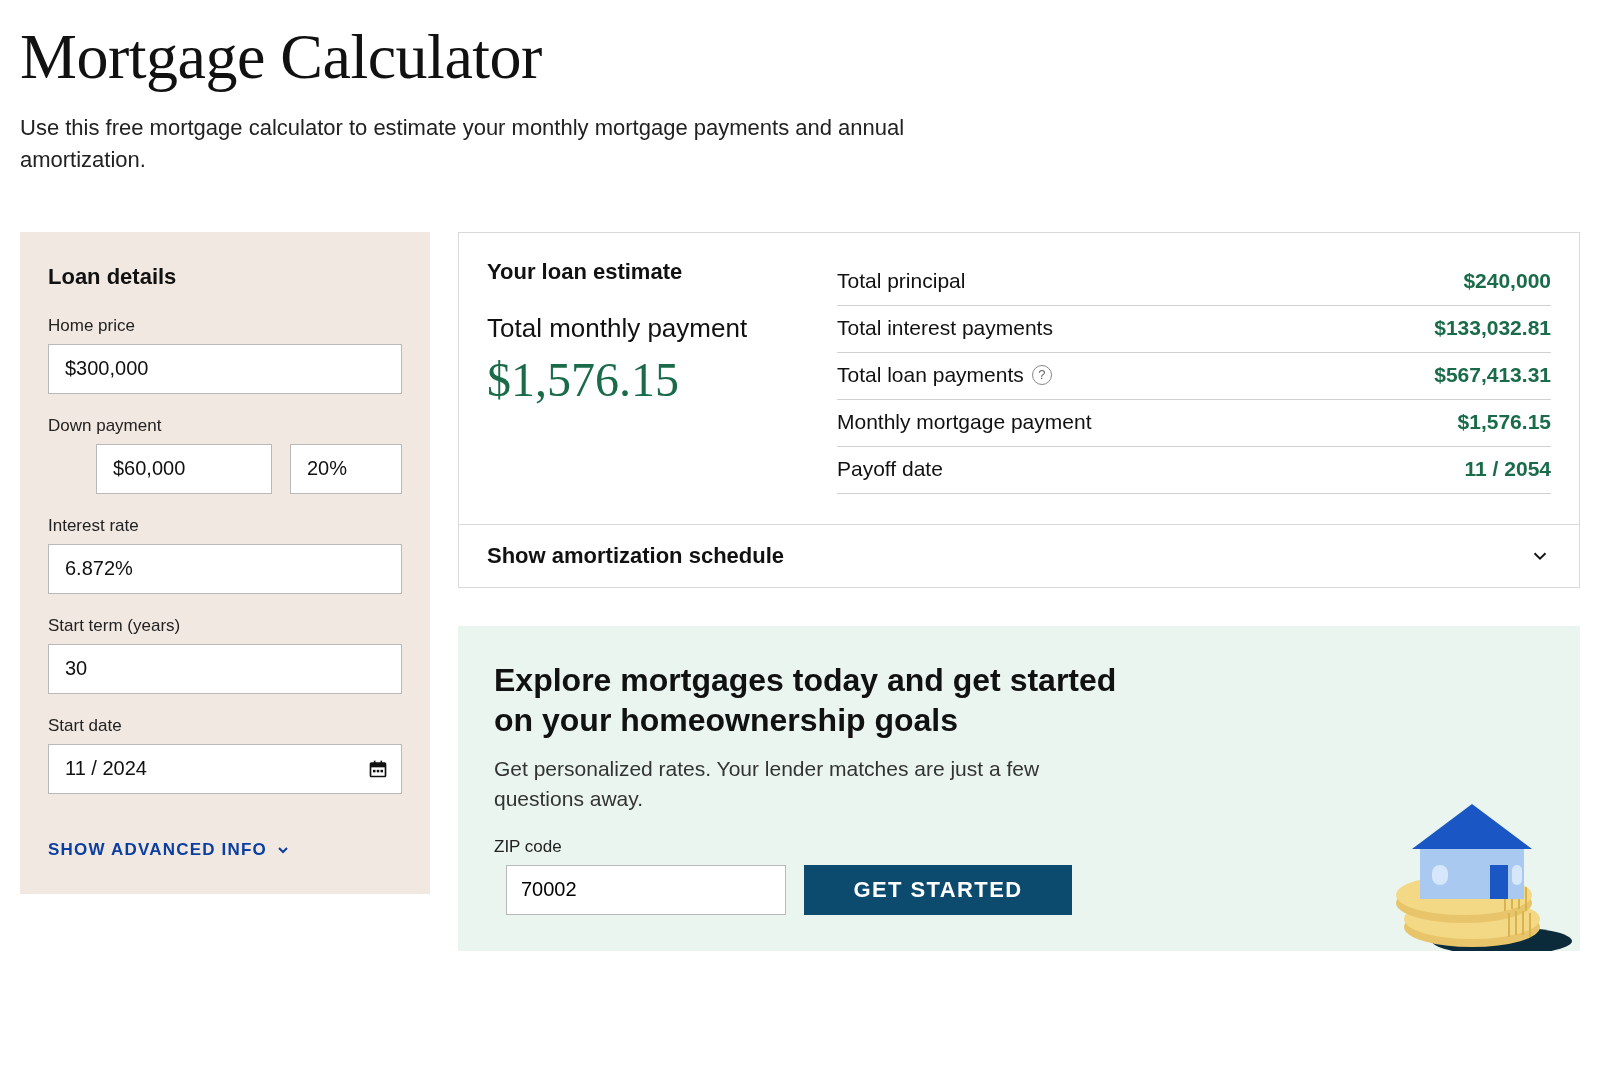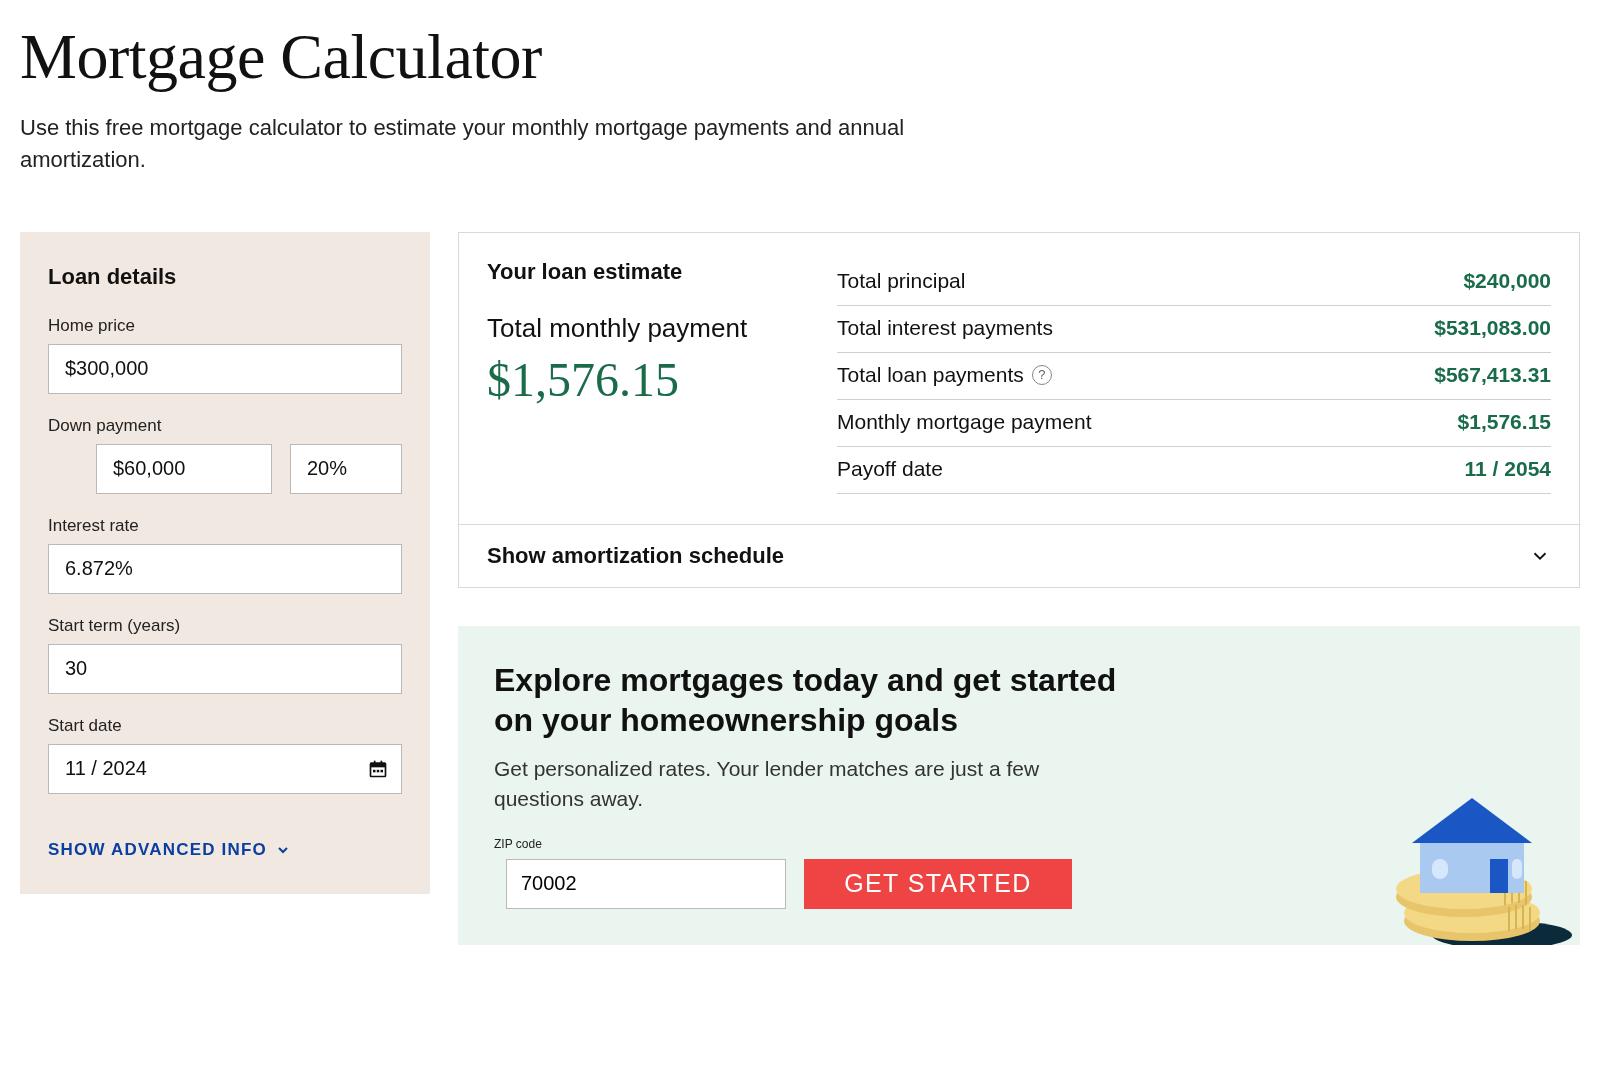--- a/index.html
+++ b/index.html
@@ -141,35 +141,35 @@
     max-width: 640px;
     margin-bottom: 14px;
   }
   .cta-sub {
     font-size: 21px;
     color: #333;
     max-width: 560px;
     line-height: 1.45;
     margin-bottom: 22px;
   }
-  .zip-label { font-size: 12px; color: #222; margin-bottom: 8px; display: block;}
+  .zip-label { font-size: 17px; color: #222; margin-bottom: 8px; display: block;}
   .zip-row { display: flex; gap: 18px; align-items: flex-start; margin-left: 12px;}
   .zip-input {
     width: 280px; height: 50px;
     border: 1px solid #b9b9b9; background: #fff;
     font-size: 20px; padding: 0 14px;
   }
   .get-started-btn {
     height: 50px;
     width: 268px;
-    background: #ef4444;
+    background: #0c4a6e;
     color: #fff;
     border: none;
-    font-size: 25px;
-    font-weight: 400;
+    font-size: 22px;
+    font-weight: 700;
     letter-spacing: 1.4px;
     cursor: pointer;
   }
   .illus {
     position: absolute;
     right: 8px; bottom: -8px;
     width: 220px; height: 190px;
   }
 </style>
 </head>
@@ -239,21 +239,21 @@
           <div class="tmp-label">Total monthly payment</div>
           <div class="tmp-value">$1,576.15</div>
         </div>
         <div class="est-table">
           <div class="est-row">
             <span class="label">Total principal</span>
             <span class="val">$240,000</span>
           </div>
           <div class="est-row">
             <span class="label">Total interest payments</span>
-            <span class="val">$531,083.00</span>
+            <span class="val">$133,032.81</span>
           </div>
           <div class="est-row">
             <span class="label">
               <span>Total loan payments</span>
               <span class="help-icon">?</span>
             </span>
             <span class="val">$567,413.31</span>
           </div>
           <div class="est-row">
             <span class="label">Monthly mortgage payment</span>

